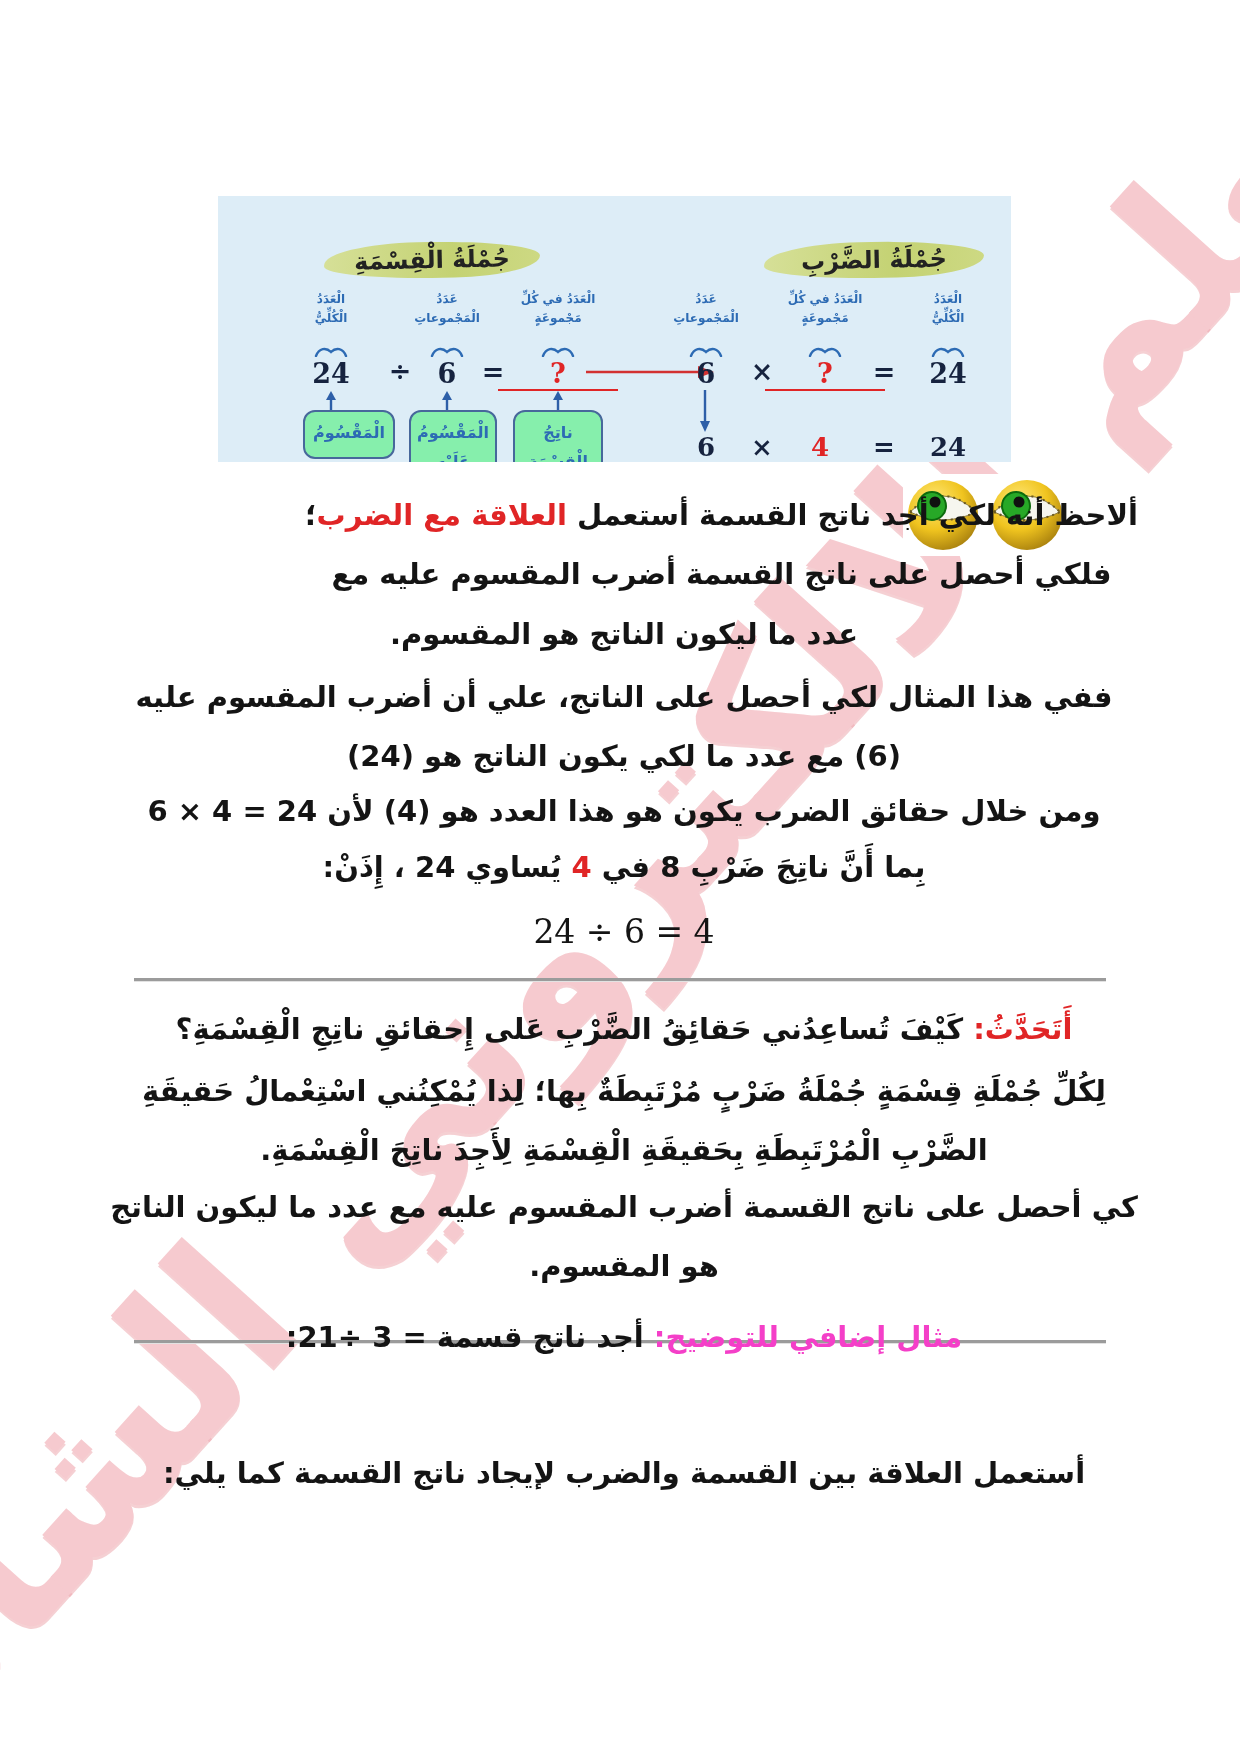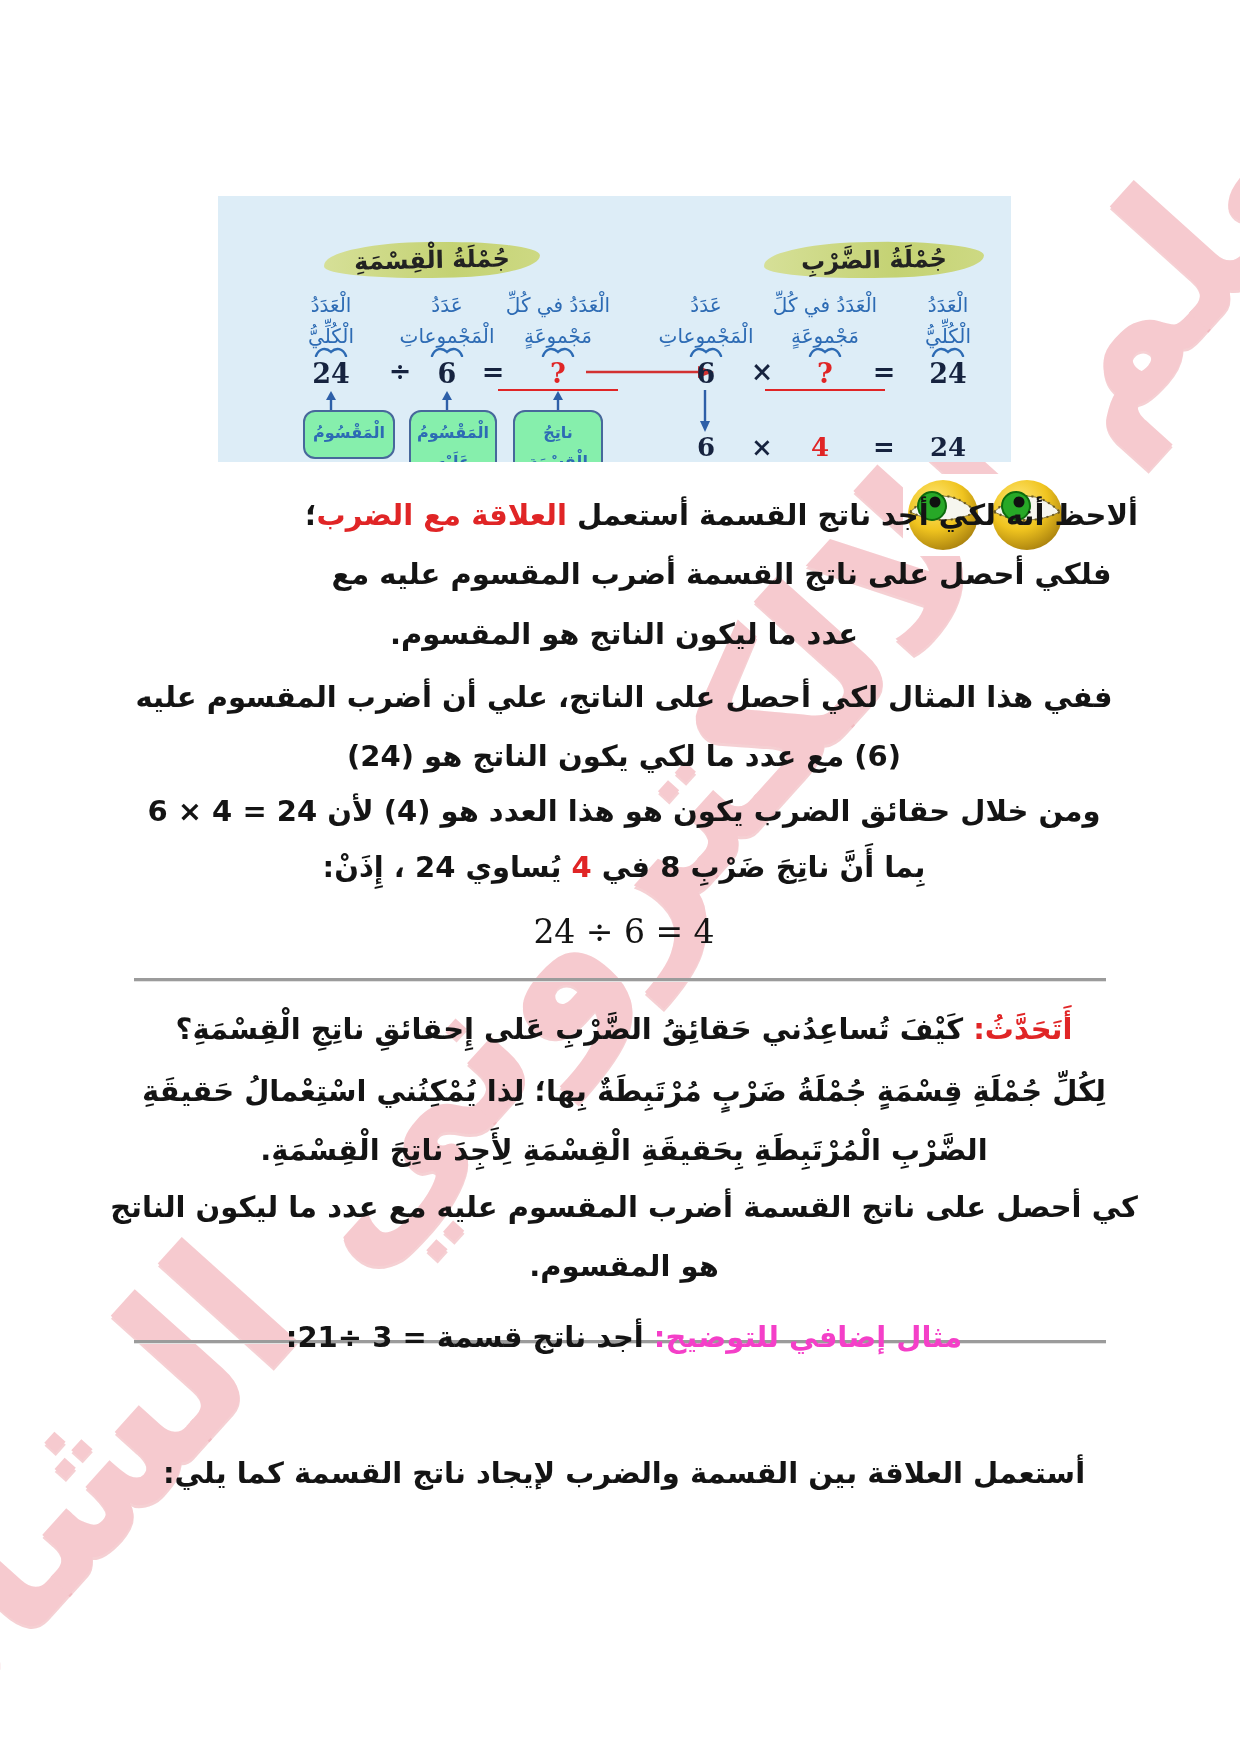--- a/index.html
+++ b/index.html
@@ -12,21 +12,21 @@
      color:var(--wm,#f3b9bf);opacity:.75;letter-spacing:6px;z-index:1;
      text-shadow:-2px 2px 0 rgba(232,140,150,.55);pointer-events:none;}
   
   .panel{position:absolute;left:218px;top:196px;width:793px;height:266px;
      background:var(--panel,#ddedf7);overflow:hidden;z-index:2;direction:ltr;}
   .dg-title{position:absolute;height:36px;line-height:36px;text-align:center;
      font-size:24px;font-weight:bold;color:#222;
      background:linear-gradient(93deg,#d6e098,#c4d273 60%,#cdd983);
      border-radius:46% 54% 42% 58% / 62% 46% 60% 40%;transform:rotate(-1.2deg);}
   .col{position:absolute;top:94px;width:110px;text-align:center;}
-  .col .lbl{font-size:20px;font-weight:normal;color:var(--blue,#2d6bb4);line-height:1.55;height:48px;}
+  .col .lbl{font-size:12px;font-weight:bold;color:var(--blue,#2d6bb4);line-height:1.55;height:48px;}
   .col .brace{height:14px;margin-top:4px;}
   .col .val,.opv{font-family:"DejaVu Serif",serif;font-size:27px;font-weight:bold;
      color:var(--navy,#16233f);}
   .col .val{margin-top:2px;}
   .opv{position:absolute;top:160px;width:30px;text-align:center;}
   .qmark{color:var(--red,#cf2b2b) !important;border-bottom:2px solid var(--red,#cf2b2b);padding:0 9px;}
   .redval{color:var(--red,#cf2b2b) !important;}
   .uparrow{position:absolute;top:195px;}
   .box{position:absolute;top:214px;background:#86efac;border:2px solid #47689b;border-radius:12px;
      text-align:center;color:var(--blue,#2d6bb4);font-size:16px;font-weight:bold;

